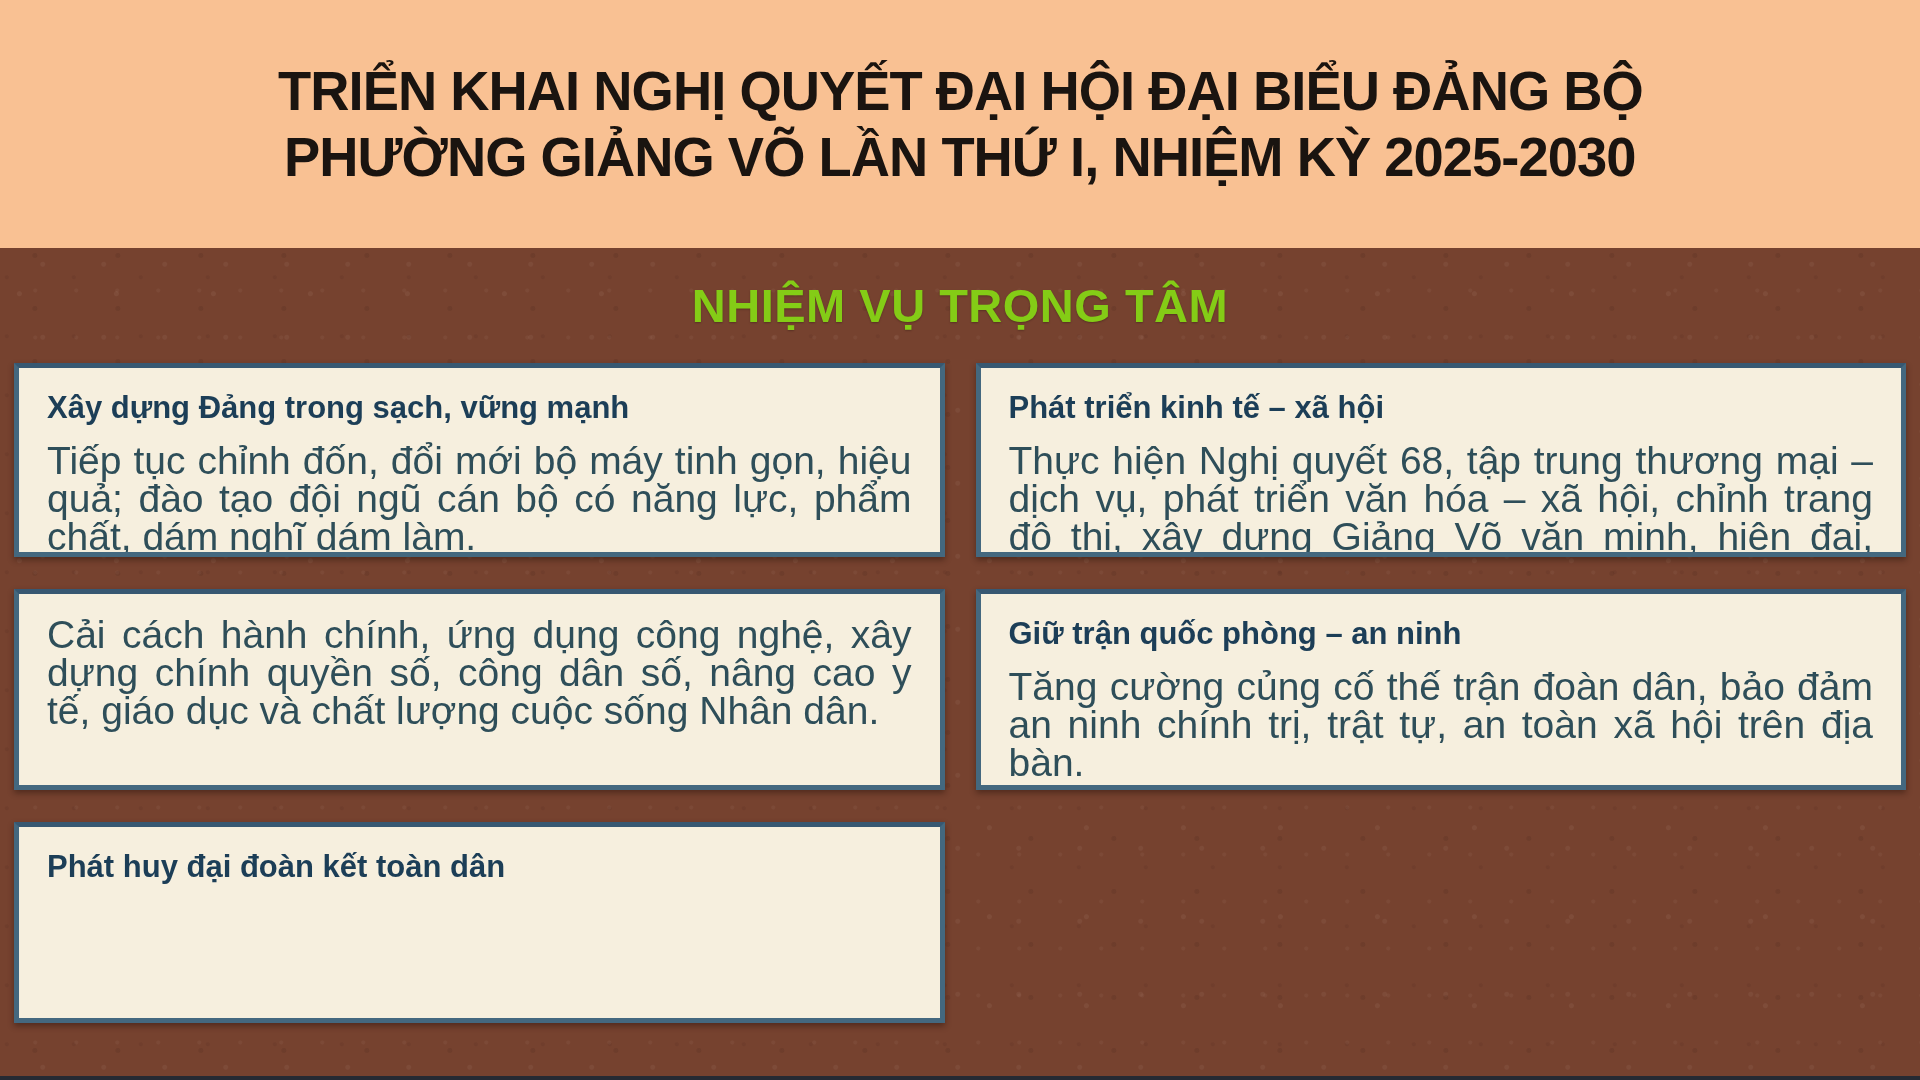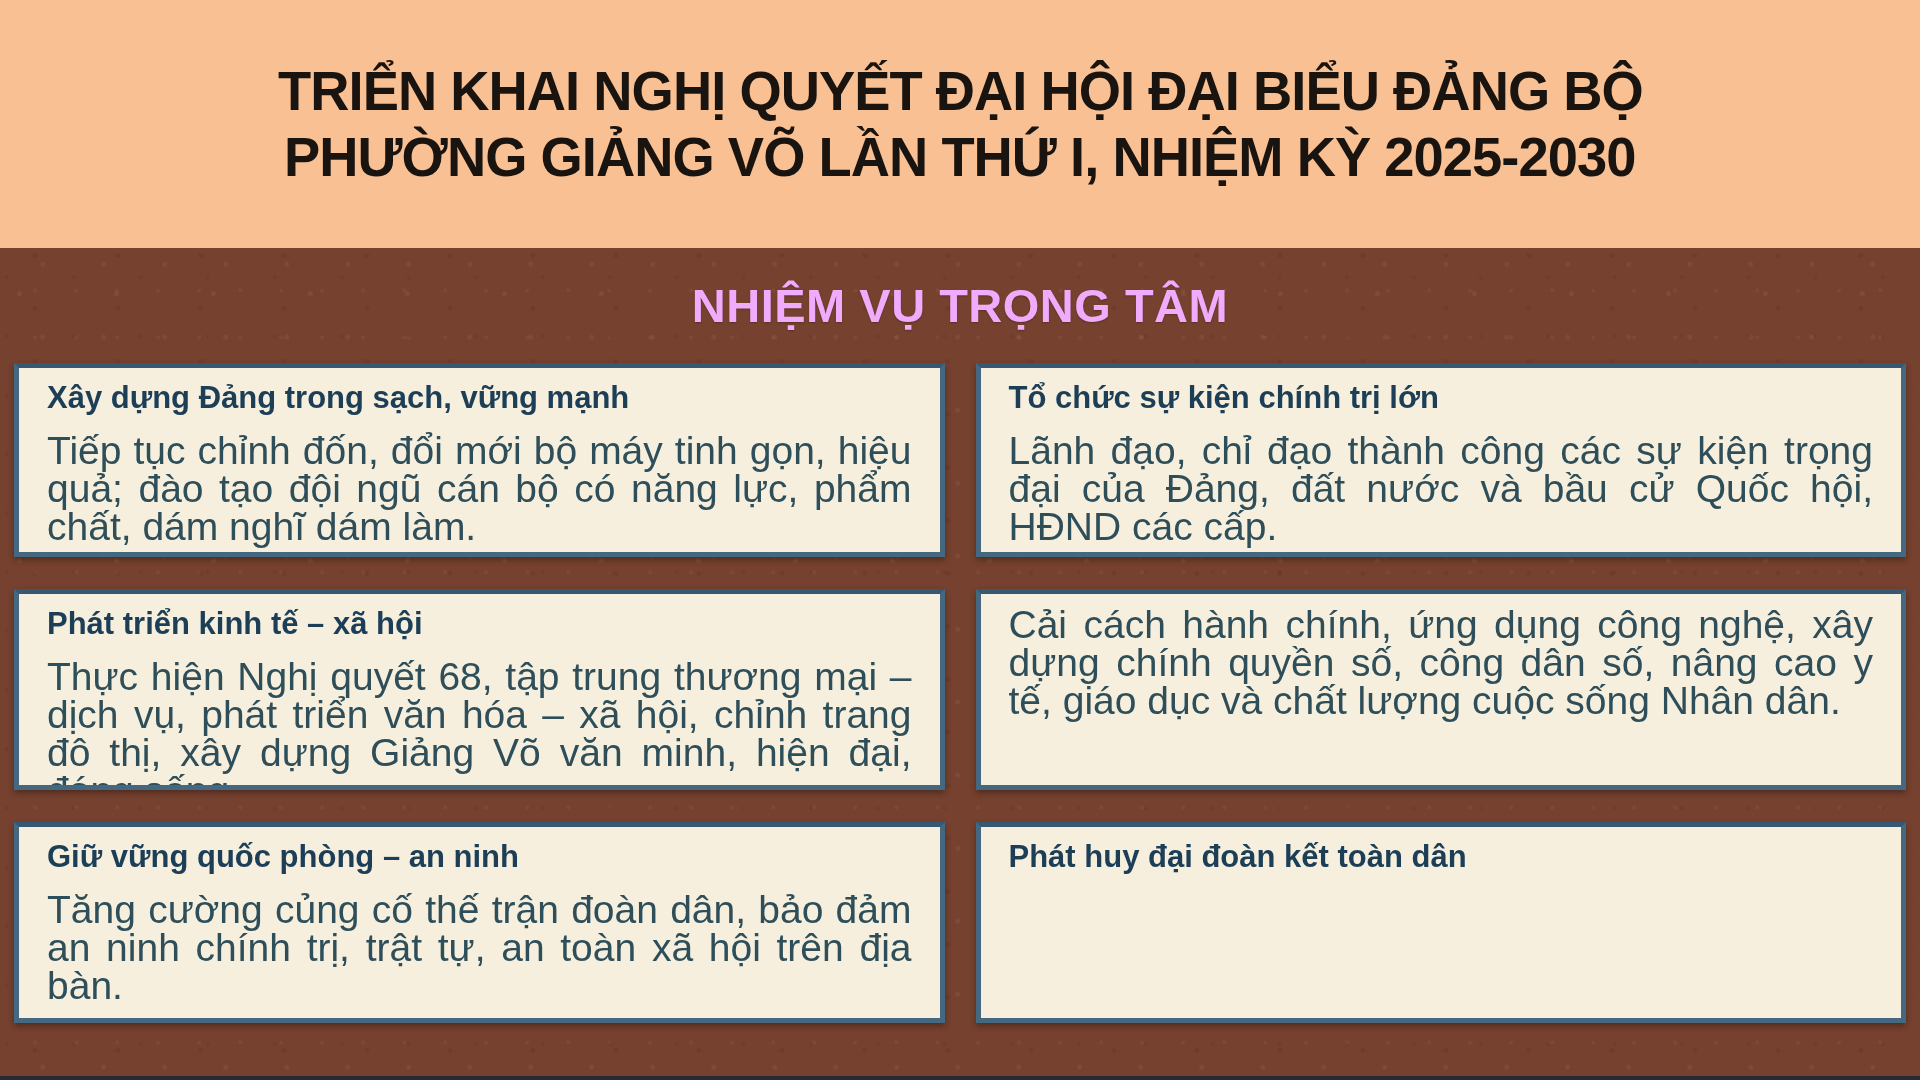--- a/index.html
+++ b/index.html
@@ -35,42 +35,42 @@
     transform-origin: center;
     white-space: nowrap;
   }
 
   
   .section-heading {
     height: 115px;
     display: flex; align-items: center; justify-content: center;
   }
   .section-heading h2 {
-    color: #f0abfc;
+    color: #84cc16;
     font-weight: 700;
     font-size: 47px;
     letter-spacing: 0.5px;
     text-shadow: 0 1px 2px rgba(0,0,0,.25);
   }
 
   
   .grid {
     padding: 0 14px;
     display: grid;
     grid-template-columns: 1fr 1fr;
     grid-template-rows: 194px 201px 201px;
     column-gap: 31px;
     row-gap: 32px;
   }
   .card {
     background: #f6efde;
     border: 5px solid #44687f;
     border-top-color: #375872;
     box-shadow: 0 3px 6px rgba(35,15,8,.45);
-    padding: 12px 28px 16px 28px;
+    padding: 22px 28px 16px 28px;
     overflow: hidden;
   }
   .card h3 {
     color: #1c3e57;
     font-weight: 700;
     font-size: 31px;
     line-height: 1.15;
     margin-bottom: 16px;
   }
   .card p {
@@ -101,36 +101,32 @@
   <h2>NHIỆM VỤ TRỌNG TÂM</h2>
 </div>
 
 <main class="grid">
 
   <section class="card">
     <h3>Xây dựng Đảng trong sạch, vững mạnh</h3>
     <p>Tiếp tục chỉnh đốn, đổi mới bộ máy tinh gọn, hiệu quả; đào tạo đội ngũ cán bộ có năng lực, phẩm chất, dám nghĩ dám làm.</p>
   </section>
 
-  <section class="card">
-    <h3>Tổ chức sự kiện chính trị lớn</h3>
-    <p>Lãnh đạo, chỉ đạo thành công các sự kiện trọng đại của Đảng, đất nước và bầu cử Quốc hội, HĐND các cấp.</p>
-  </section>
 
   <section class="card">
     <h3>Phát triển kinh tế – xã hội</h3>
     <p>Thực hiện Nghị quyết 68, tập trung thương mại – dịch vụ, phát triển văn hóa – xã hội, chỉnh trang đô thị, xây dựng Giảng Võ văn minh, hiện đại, đáng sống.</p>
   </section>
 
   <section class="card">
     <p>Cải cách hành chính, ứng dụng công nghệ, xây dựng chính quyền số, công dân số, nâng cao y tế, giáo dục và chất lượng cuộc sống Nhân dân.</p>
   </section>
 
   <section class="card">
-    <h3>Giữ vững quốc phòng – an ninh</h3>
+    <h3>Giữ trận quốc phòng – an ninh</h3>
     <p>Tăng cường củng cố thế trận đoàn dân, bảo đảm an ninh chính trị, trật tự, an toàn xã hội trên địa bàn.</p>
   </section>
 
   <section class="card">
     <h3>Phát huy đại đoàn kết toàn dân</h3>
   </section>
 
 </main>
 
 <div class="bottom-bar"></div>

